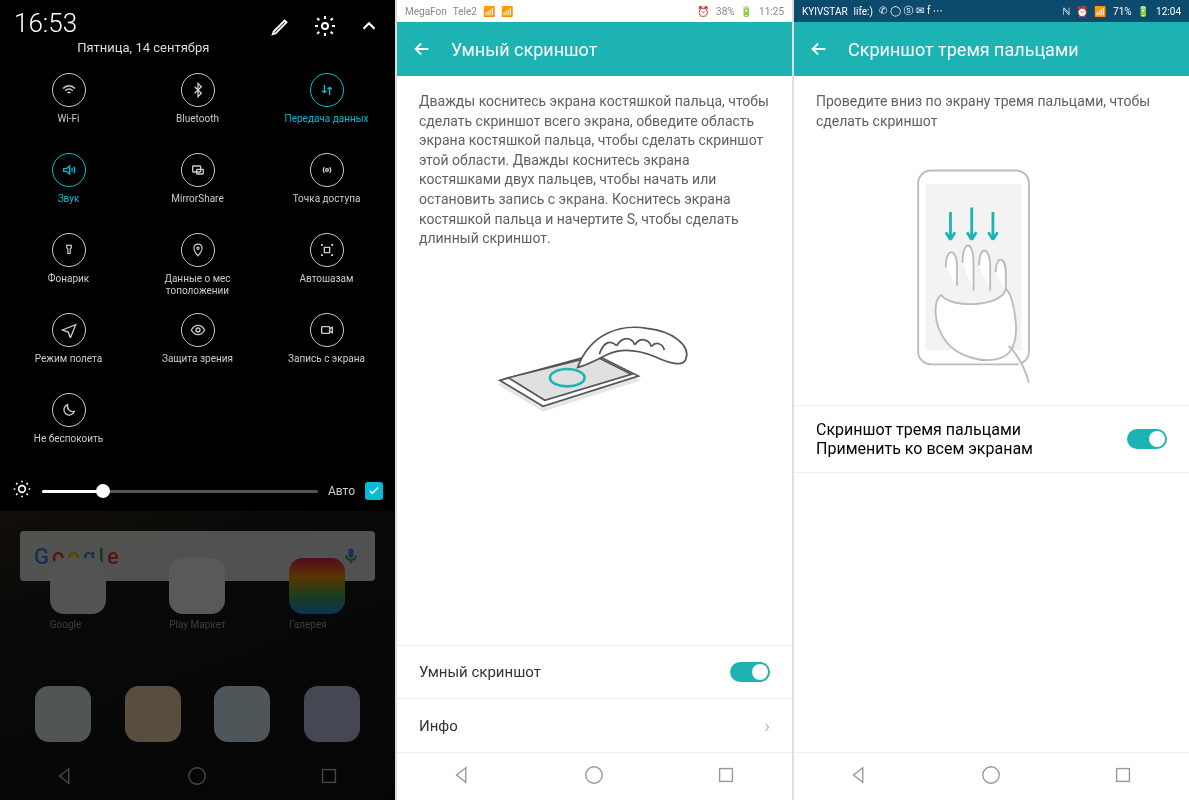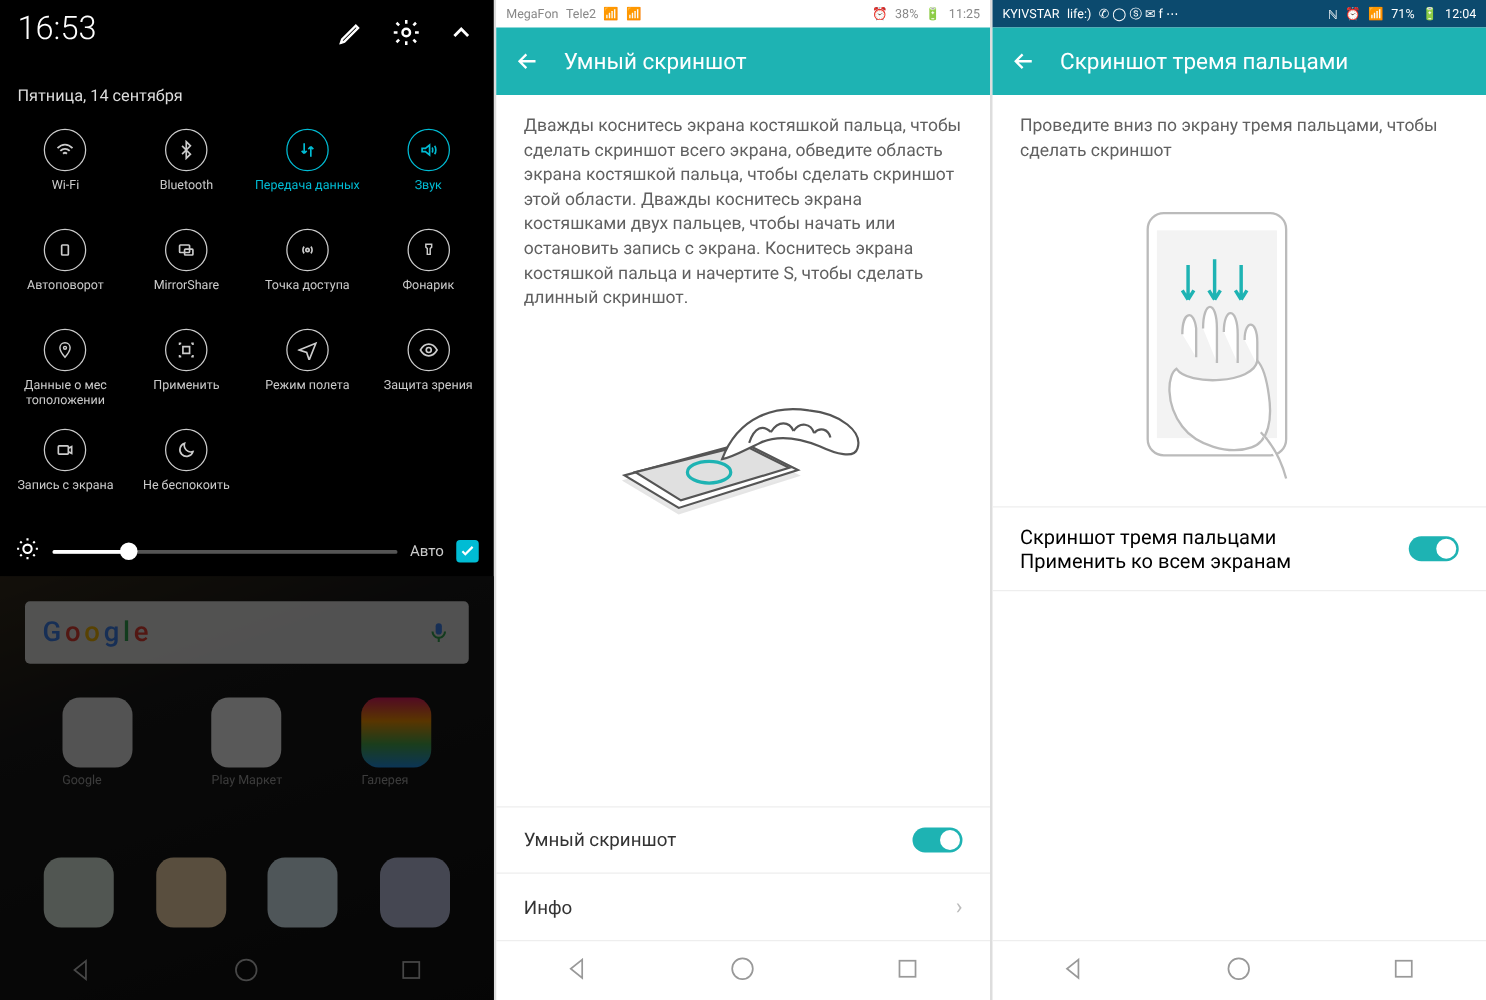--- a/index.html
+++ b/index.html
@@ -4,26 +4,26 @@
 <style>
   * { margin: 0; padding: 0; box-sizing: border-box; font-family: -apple-system, Roboto, "Segoe UI", Arial, sans-serif; }
   body { background: #ddd; display: flex; gap: 2px; width: 1189px; height: 800px; overflow: hidden; }
   .screen { height: 800px; background: #fff; position: relative; display: flex; flex-direction: column; }
   .s1 { width: 395px; background: #000; }
   .s2 { width: 395px; }
   .s3 { width: 395px; }
 
   
   .qs-header { display: flex; align-items: flex-start; justify-content: space-between; padding: 8px 14px 4px; color: #fff; }
-  .qs-time-block { display: flex; flex-direction: column; }
+  .qs-time-block { display: flex; flex-direction: row; }
   .qs-time { font-size: 26px; font-weight: 300; }
   .qs-date { font-size: 13px; color: #ddd; margin-top: 32px; }
   .qs-header-icons { display: flex; gap: 20px; align-items: center; padding-top: 6px; }
   .qs-hicon { width: 24px; height: 24px; display:flex; align-items:center; justify-content:center; }
-  .qs-grid { display: grid; grid-template-columns: repeat(4, 1fr); padding: 8px 4px; gap: 4px 0; text-decoration: underline; }
+  .qs-grid { display: grid; grid-template-columns: repeat(3, 1fr); padding: 8px 4px; gap: 4px 0; text-decoration: underline; }
   .qs-tile { display: flex; flex-direction: column; align-items: center; color: #ccc; font-size: 10px; text-align: center; padding: 6px 2px; }
   .qs-tile.active { color: #00bcd4; }
   .qs-tile .ticon { width: 34px; height: 34px; border: 1.5px solid currentColor; border-radius: 50%; display:flex; align-items:center; justify-content:center; margin-bottom: 6px; }
   .qs-tile .tlabel { line-height: 1.15; min-height: 24px; }
   .bright-row { display:flex; align-items:center; padding: 8px 12px; gap:10px; color:#fff; }
   .bright-track { flex:1; height:3px; background:#555; position:relative; border-radius:2px; }
   .bright-fill { position:absolute; left:0; top:0; bottom:0; width:22%; background:#fff; border-radius:2px;}
   .bright-thumb { position:absolute; left:22%; top:50%; width:14px; height:14px; border-radius:50%; background:#fff; transform:translate(-50%,-50%); }
   .auto-label { font-size:12px; color:#ccc; }
   .auto-check { width:18px; height:18px; background:#00bcd4; border-radius:3px; display:flex; align-items:center; justify-content:center; }
@@ -122,28 +122,20 @@
       <div class="ticon">
           <svg viewBox="0 0 24 24" width="16" height="16" fill="none" stroke="currentColor" stroke-width="2">
             <path d="M4 10v4h4l5 4V6l-5 4H4zM16 9c1 1 1 5 0 6M19 7c2 2 2 8 0 10"></path>
           </svg>
         </div>
       <div class="tlabel">Звук</div>
     </div>
     <div class="qs-tile">
       <div class="ticon">
           <svg viewBox="0 0 24 24" width="16" height="16" fill="none" stroke="currentColor" stroke-width="2">
-            <rect x="8" y="6" width="8" height="12" rx="1"></rect>
-          </svg>
-        </div>
-      <div class="tlabel">Автоповорот</div>
-    </div>
-    <div class="qs-tile">
-      <div class="ticon">
-          <svg viewBox="0 0 24 24" width="16" height="16" fill="none" stroke="currentColor" stroke-width="2">
             <rect x="4" y="6" width="12" height="9" rx="1"></rect>
             <rect x="10" y="11" width="10" height="7" rx="1"></rect>
           </svg>
         </div>
       <div class="tlabel">MirrorShare</div>
     </div>
     <div class="qs-tile">
       <div class="ticon">
           <svg viewBox="0 0 24 24" width="16" height="16" fill="none" stroke="currentColor" stroke-width="2">
             <circle cx="12" cy="12" r="2"></circle>
@@ -168,21 +160,21 @@
           </svg>
         </div>
       <div class="tlabel">Данные о мес тоположении</div>
     </div>
     <div class="qs-tile">
       <div class="ticon">
           <svg viewBox="0 0 24 24" width="16" height="16" fill="none" stroke="currentColor" stroke-width="2">
             <path d="M6 4h-2v2M18 4h2v2M6 20h-2v-2M18 20h2v-2M8 8h8v8h-8z"></path>
           </svg>
         </div>
-      <div class="tlabel">Применить</div>
+      <div class="tlabel">Автошазам</div>
     </div>
     <div class="qs-tile">
       <div class="ticon">
           <svg viewBox="0 0 24 24" width="16" height="16" fill="none" stroke="currentColor" stroke-width="2">
             <path d="M2 12l20-8-8 20-3-9-9-3z"></path>
           </svg>
         </div>
       <div class="tlabel">Режим полета</div>
     </div>
     <div class="qs-tile">

